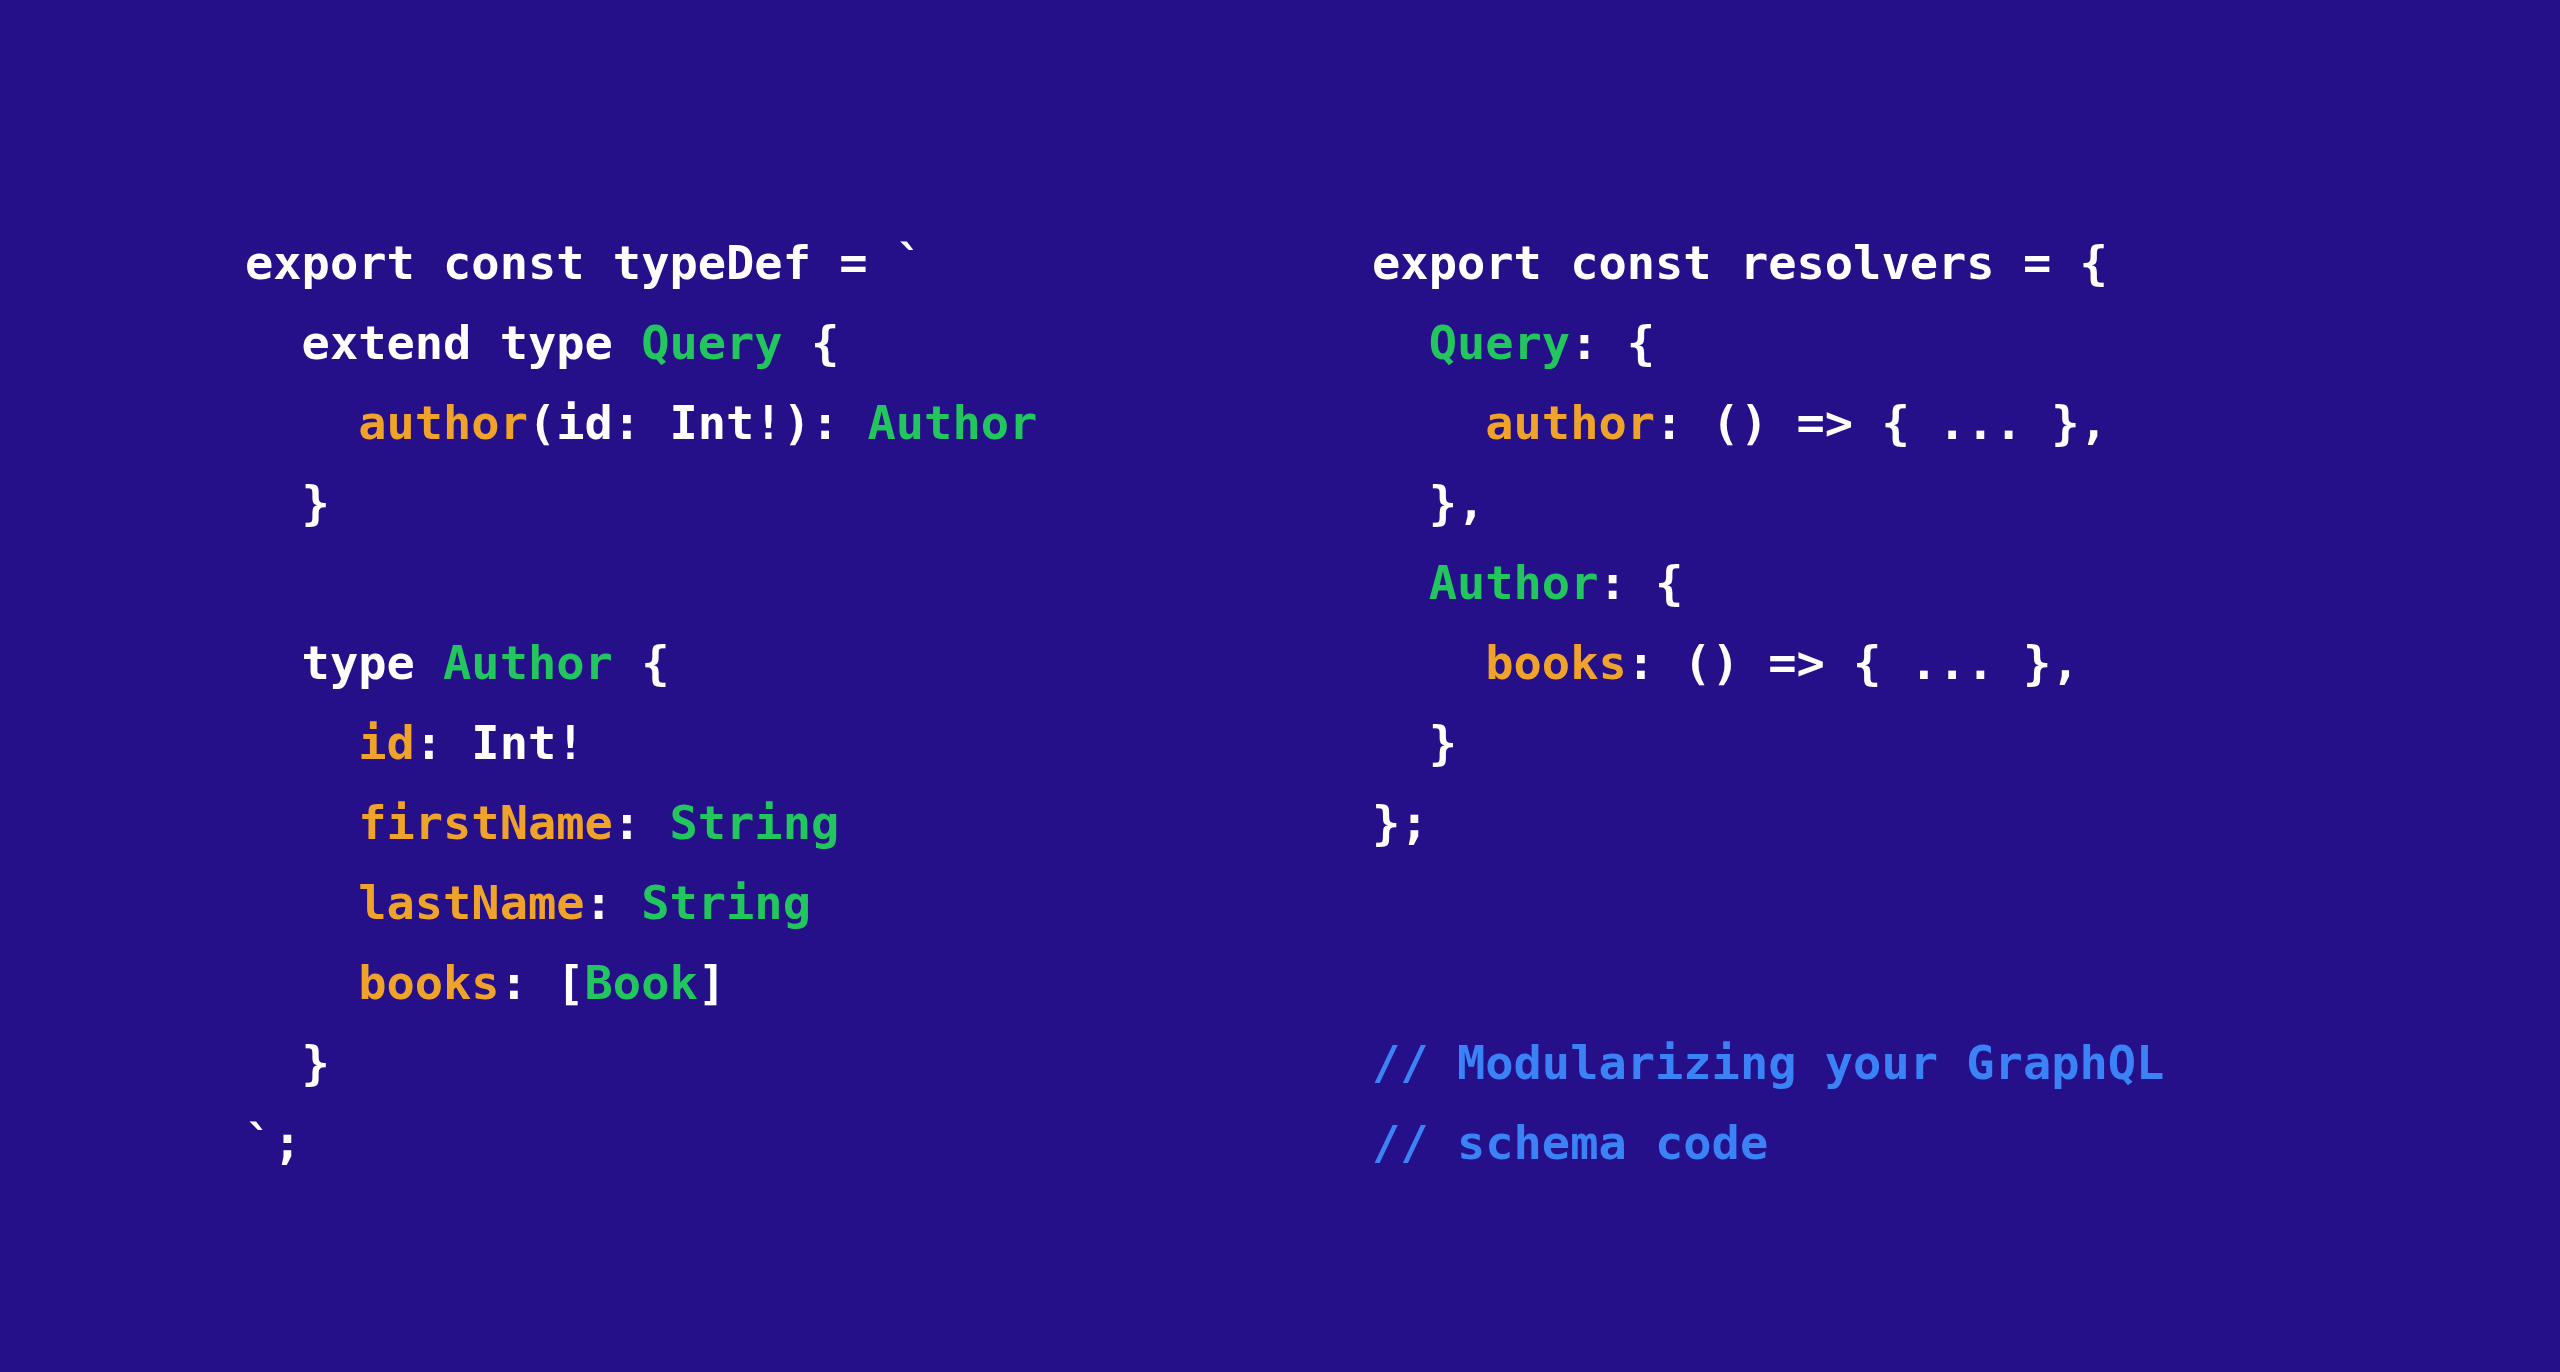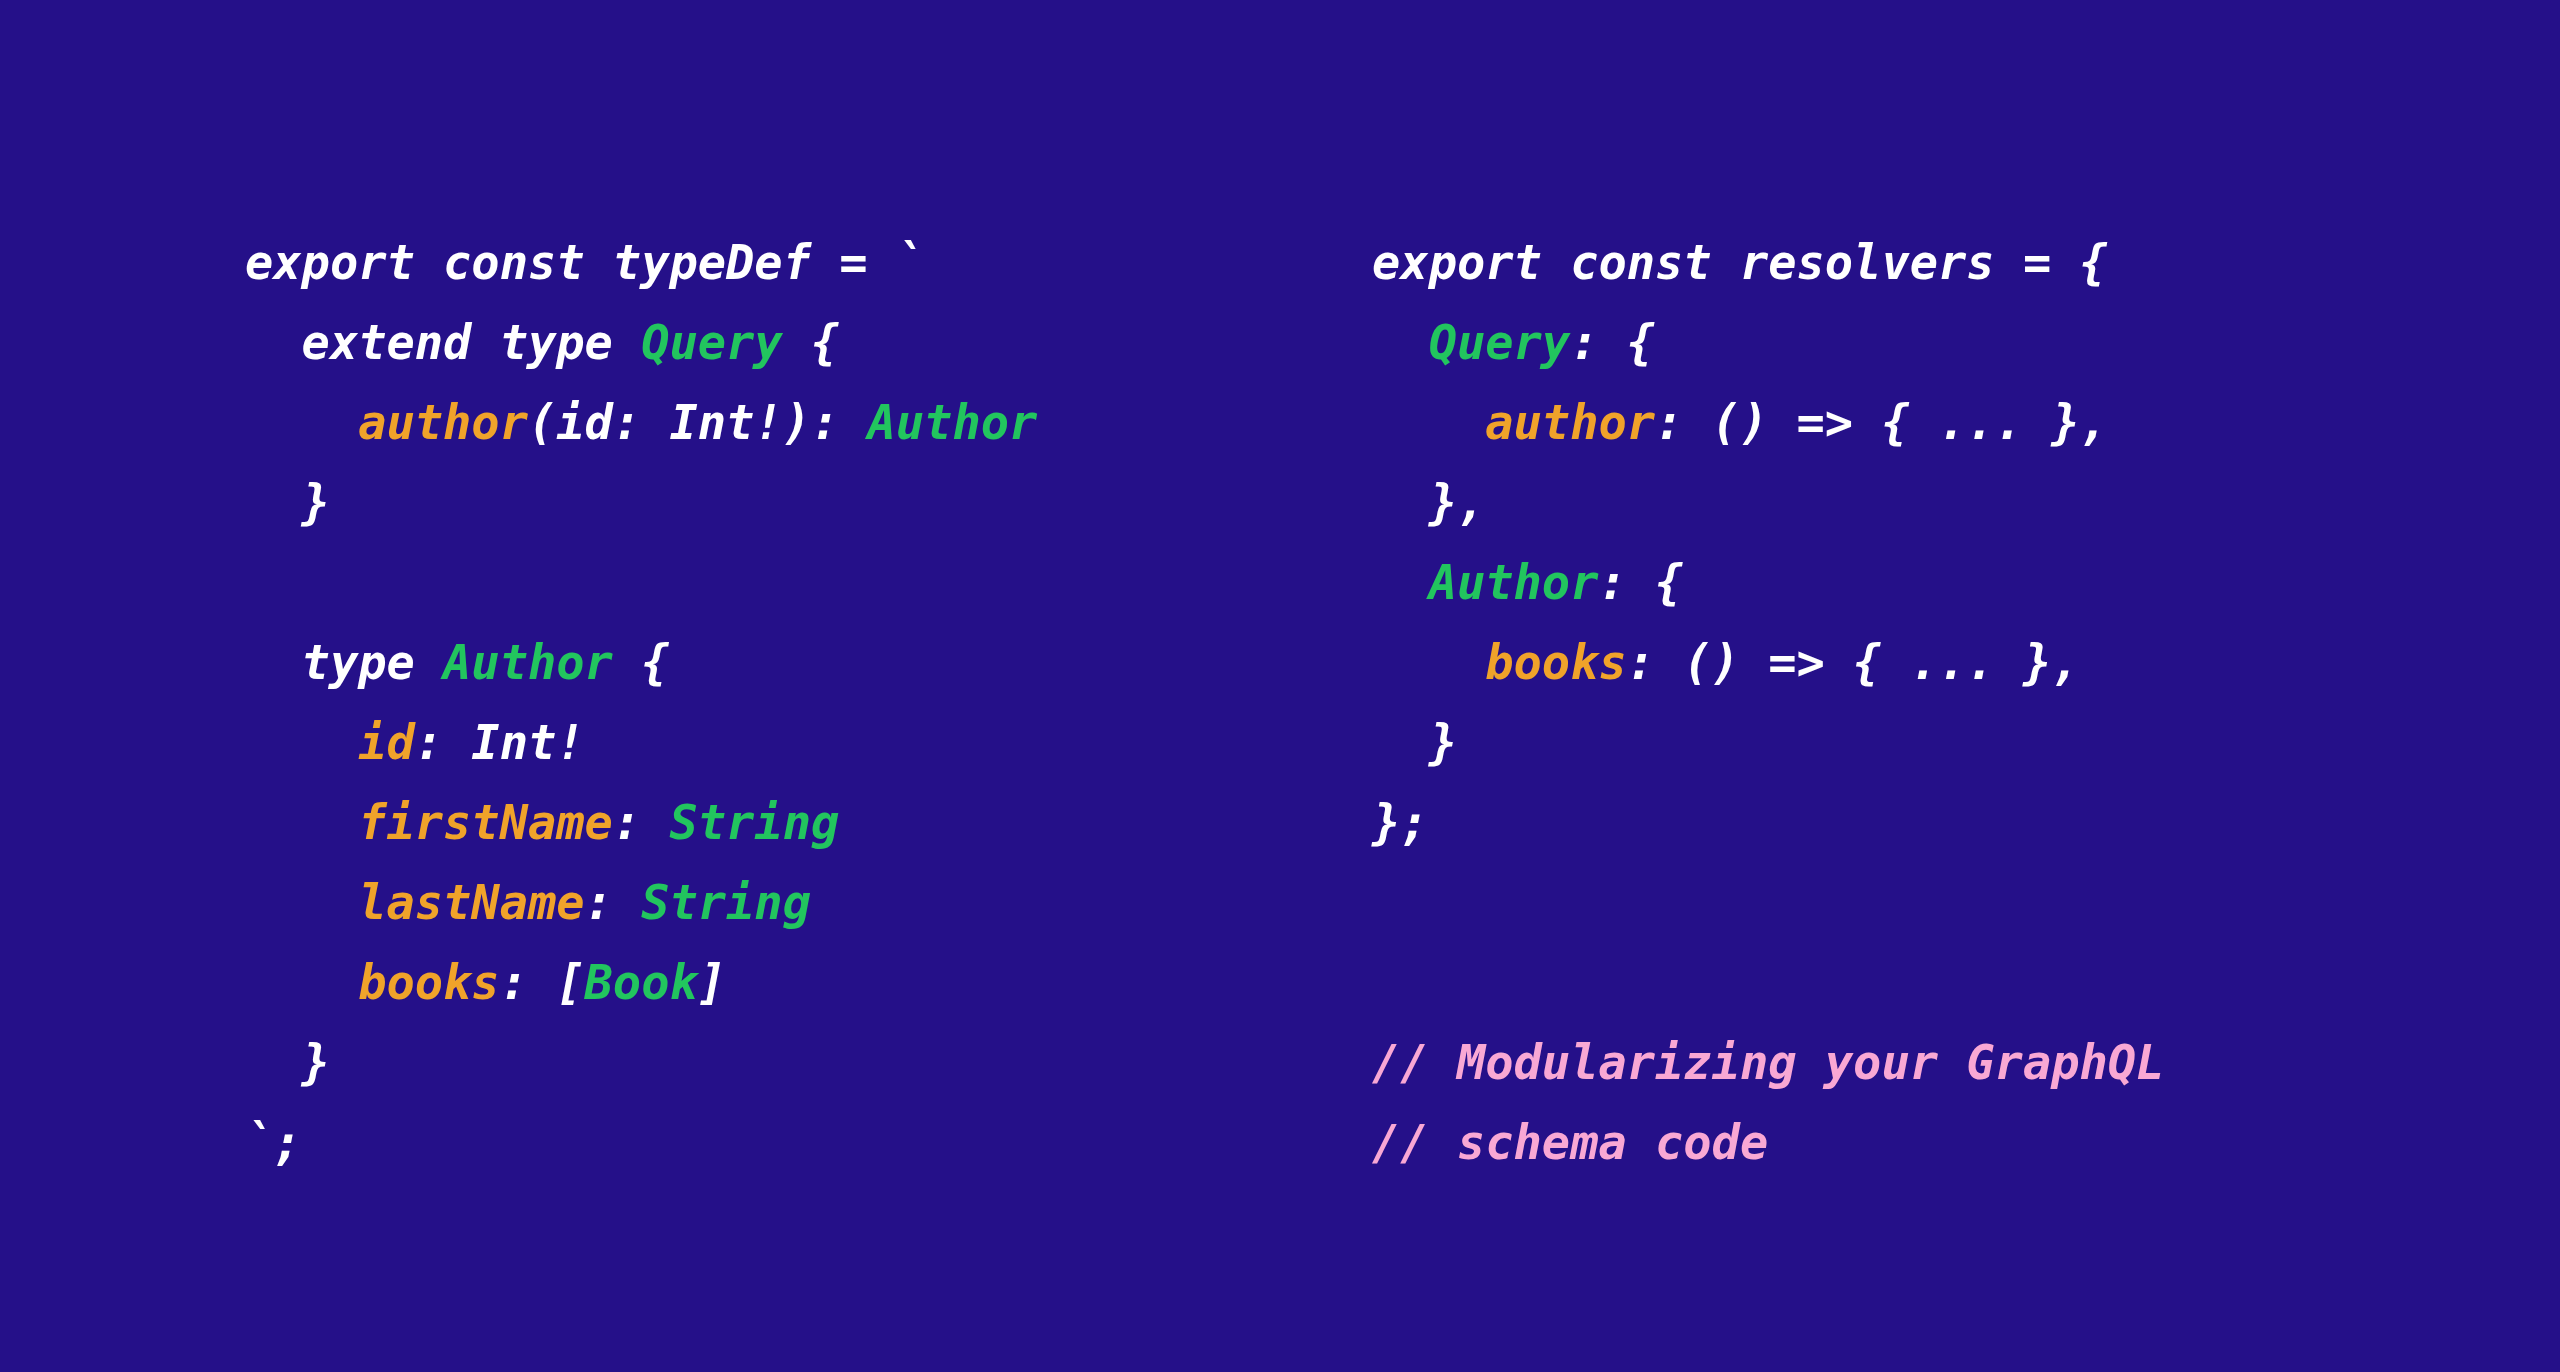--- a/index.html
+++ b/index.html
@@ -12,21 +12,20 @@
     background: #251089;
     font-family: "DejaVu Sans Mono", "Liberation Mono", monospace;
     overflow: hidden;
   }
 
   .slide {
     position: relative;
     width: 2232px;
     height: 1372px;
     background: #251089;
-    font-style: italic;
   }
 
   .code-columns {
     position: absolute;
     top: 176px;
     left: 0;
     width: 2560px;
     display: flex;
     flex-direction: row;
     align-items: flex-start;
@@ -64,21 +63,21 @@
   .tok-plain   { color: #ffffff; }
   .tok-type    { color: #f2dd1e; }
   .tok-field   { color: #f0a32a; }
   .tok-comment { color: #c9c9d2; }
 </style>
 <style>
     body, .slide { background: #251089; }
     .tok-plain   { color: #ffffff; }
     .tok-type    { color: #22c55e; }
     .tok-field   { color: #f0a32a; }
-    .tok-comment { color: #f9a8d4; }
+    .tok-comment { color: #3b82f6; }
   </style></head>
 <body>
 
 <div class="slide">
   <div class="code-columns">
 
     <pre class="code-col code-col-left"><div class="code-line"><span class="tok-plain">export const typeDef = `</span></div><div class="code-line"><span class="tok-plain">  extend type </span><span class="tok-type">Query</span><span class="tok-plain"> {</span></div><div class="code-line"><span class="tok-field">    author</span><span class="tok-plain">(id: Int!): </span><span class="tok-type">Author</span></div><div class="code-line"><span class="tok-plain">  }</span></div><div class="code-line blank">&nbsp;</div><div class="code-line"><span class="tok-plain">  type </span><span class="tok-type">Author</span><span class="tok-plain"> {</span></div><div class="code-line"><span class="tok-field">    id</span><span class="tok-plain">: Int!</span></div><div class="code-line"><span class="tok-field">    firstName</span><span class="tok-plain">: </span><span class="tok-type">String</span></div><div class="code-line"><span class="tok-field">    lastName</span><span class="tok-plain">: </span><span class="tok-type">String</span></div><div class="code-line"><span class="tok-field">    books</span><span class="tok-plain">: [</span><span class="tok-type">Book</span><span class="tok-plain">]</span></div><div class="code-line"><span class="tok-plain">  }</span></div><div class="code-line"><span class="tok-plain">`;</span></div></pre>
 
     <pre class="code-col code-col-right"><div class="code-line"><span class="tok-plain">export const resolvers = {</span></div><div class="code-line"><span class="tok-type">  Query</span><span class="tok-plain">: {</span></div><div class="code-line"><span class="tok-field">    author</span><span class="tok-plain">: () =&gt; { ... },</span></div><div class="code-line"><span class="tok-plain">  },</span></div><div class="code-line"><span class="tok-type">  Author</span><span class="tok-plain">: {</span></div><div class="code-line"><span class="tok-field">    books</span><span class="tok-plain">: () =&gt; { ... },</span></div><div class="code-line"><span class="tok-plain">  }</span></div><div class="code-line"><span class="tok-plain">};</span></div><div class="code-line blank">&nbsp;</div><div class="code-line blank">&nbsp;</div><div class="code-line"><span class="tok-comment">// Modularizing your GraphQL</span></div><div class="code-line"><span class="tok-comment">// schema code</span></div></pre>
 

